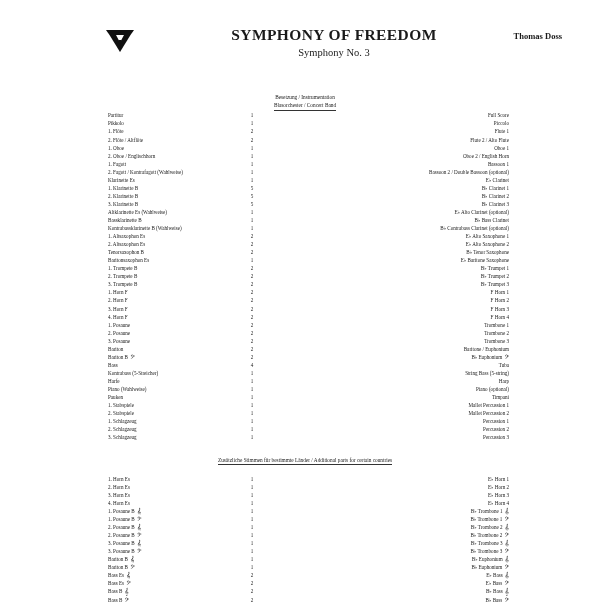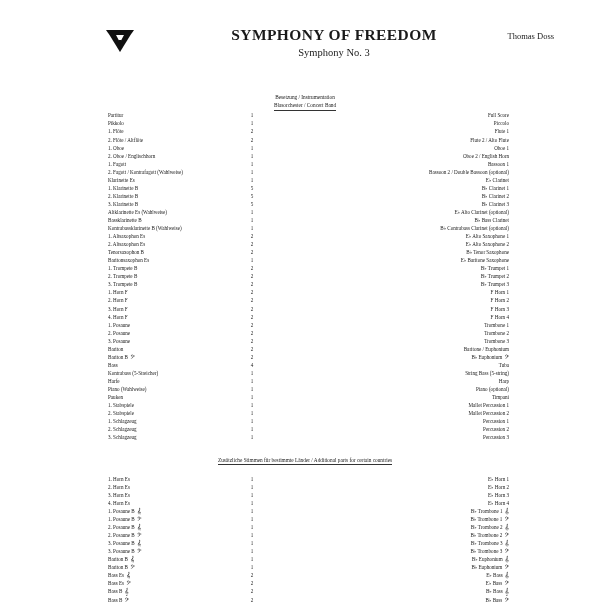--- a/index.html
+++ b/index.html
@@ -50,24 +50,24 @@
     margin: 0;
   }
   .sub-title {
     font-size: 10.5px;
     font-weight: normal;
     margin-top: 3px;
     line-height: 1.15;
   }
   .composer {
     position: absolute;
-    right: 56px;
+    right: 48px;
     top: 5px;
     font-size: 8.5px;
-    font-weight: normal;
+    font-weight: bold;
     white-space: nowrap;
   }
 
   
   .section-head {
     text-align: center;
     font-size: 5.3px;
     line-height: 1.5;
     margin-top: 16px;
   }

